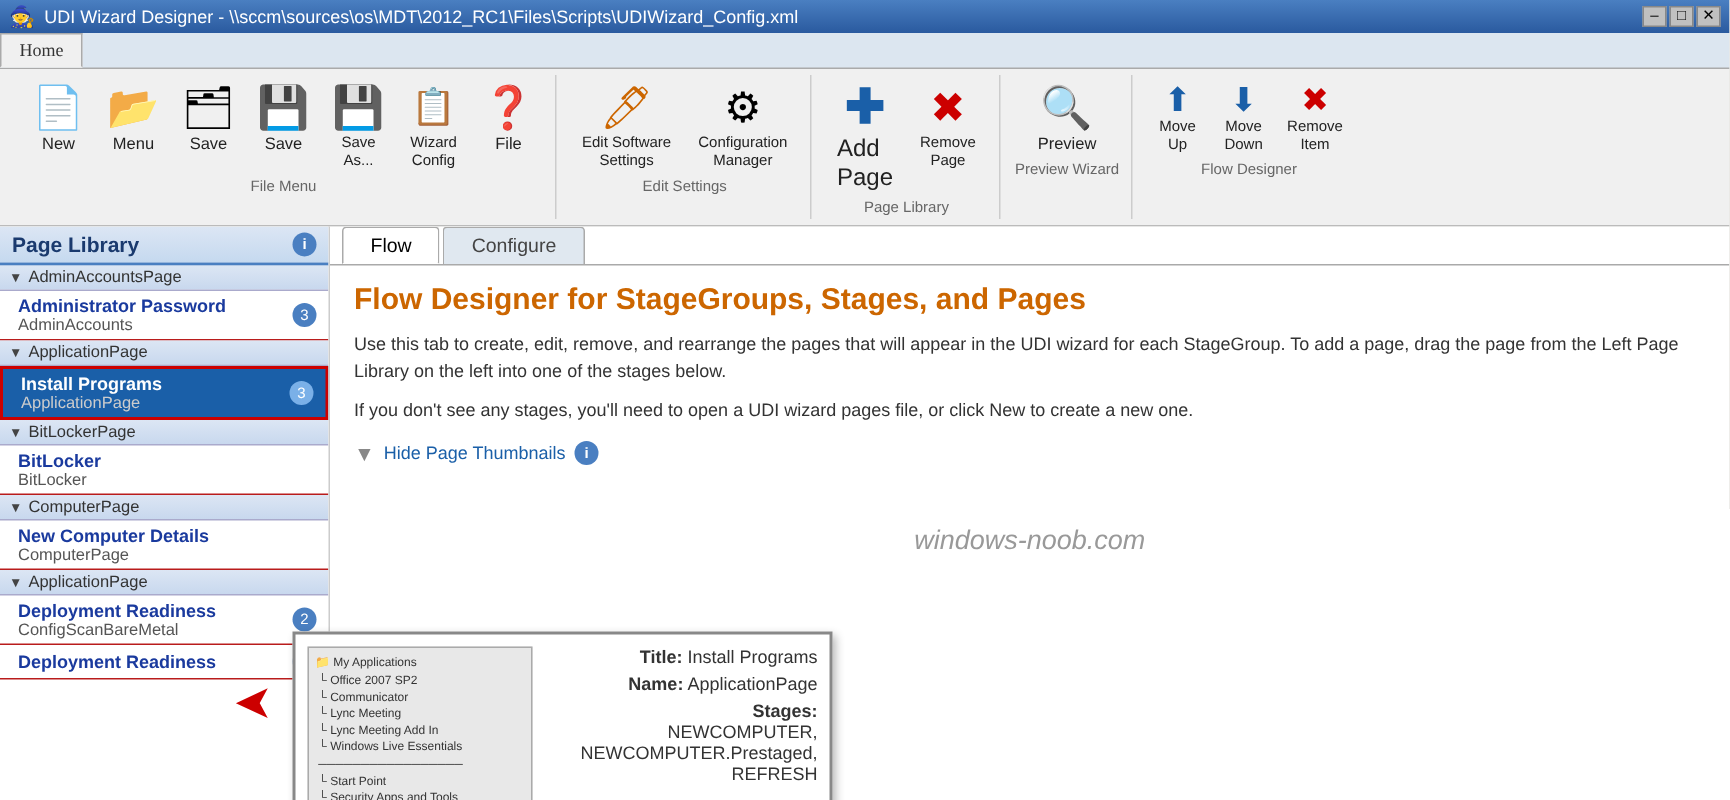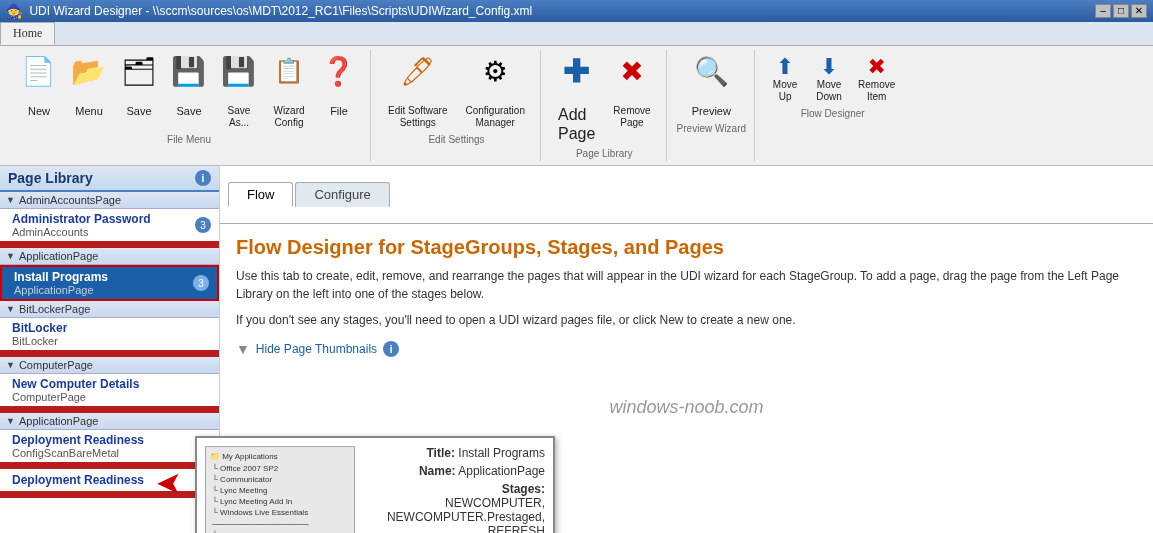--- a/index.html
+++ b/index.html
@@ -37,21 +37,21 @@
     .ribbon-group { display: flex; flex-direction: column; align-items: center; border-right: 1px solid #ccc; padding: 2px 8px; }
     .ribbon-group-buttons { display: flex; gap: 4px; }
     .ribbon-group-label { font-size: 10px; color: #666; margin-top: 2px; }
     .ribbon-btn {
       display: flex; flex-direction: column; align-items: center;
       cursor: pointer; padding: 2px 6px; min-width: 44px;
       border: 1px solid transparent; border-radius: 2px;
       background: transparent;
     }
     .ribbon-btn .icon { width: 32px; height: 32px; display: flex; align-items: center; justify-content: center; font-size: 24px; }
-    .ribbon-btn .label { font-size: 11px; color: #222; text-align: center; margin-top: 18px; line-height: 1.2; }
+    .ribbon-btn .label { font-size: 11px; color: #222; text-align: center; margin-top: 3px; line-height: 1.2; }
     .ribbon-btn-small {
       display: flex; flex-direction: column; align-items: center;
       cursor: pointer; padding: 2px 4px;
       border: 1px solid transparent; border-radius: 2px;
       background: transparent; min-width: 40px;
     }
     .ribbon-btn-small .icon { width: 24px; height: 24px; display: flex; align-items: center; justify-content: center; font-size: 18px; }
     .ribbon-btn-small .label { font-size: 10px; color: #222; text-align: center; line-height: 1.2; }
 
     
@@ -69,37 +69,37 @@
     #sidebar-content { overflow-y: auto; flex: 1; }
     .sidebar-category {
       background: linear-gradient(to bottom, #dce6f4, #c8d8ee);
       border-bottom: 1px solid #aac;
       padding: 2px 6px;
       font-size: 11px; color: #333;
       display: flex; align-items: center; gap: 4px;
       cursor: pointer;
     }
     .sidebar-category::before { content: '▼'; font-size: 9px; color: #444; }
-    .sidebar-item { padding: 3px 8px 3px 12px; border-bottom: 7px solid #b91c1c; cursor: pointer; }
+    .sidebar-item { padding: 3px 8px 3px 12px; border-bottom: 1px solid #b91c1c; cursor: pointer; }
     .sidebar-item.active { background: #1a5fa8; }
     .sidebar-item .item-title { font-weight: bold; font-size: 12px; color: #1a3a9e; }
     .sidebar-item.active .item-title { color: white; }
     .sidebar-item .item-sub { font-size: 11px; color: #555; }
     .sidebar-item.active .item-sub { color: #ccc; }
     .sidebar-item-row { display: flex; justify-content: space-between; align-items: center; }
     .sidebar-badge {
       background: #4a7fc1; color: white; border-radius: 50%;
       width: 16px; height: 16px; font-size: 10px;
       display: flex; align-items: center; justify-content: center;
     }
     .sidebar-item.active .sidebar-badge { background: #7ab0e8; }
 
     
     #content { flex: 1; background: white; overflow: auto; }
-    #content-tabs { display: flex; border-bottom: 1px solid #aaa; padding: 16px 8px; }
+    #content-tabs { display: flex; border-bottom: 1px solid #aaa; padding: 0 8px; }
     .content-tab {
       padding: 4px 18px; cursor: pointer; font-size: 13px;
       border: 1px solid #aaa; border-bottom: none; border-radius: 3px 3px 0 0;
       background: #e0e8f0; color: #444; margin-right: 2px;
     }
     .content-tab.active { background: white; color: #000; border-bottom: 1px solid white; }
     #content-body { padding: 12px 16px; }
     #flow-title { font-size: 20px; color: #cc6600; font-weight: bold; margin-bottom: 8px; }
     #flow-desc { font-size: 12px; color: #333; line-height: 1.5; margin-bottom: 8px; }
     #flow-note { font-size: 12px; color: #333; line-height: 1.5; margin-bottom: 12px; }

